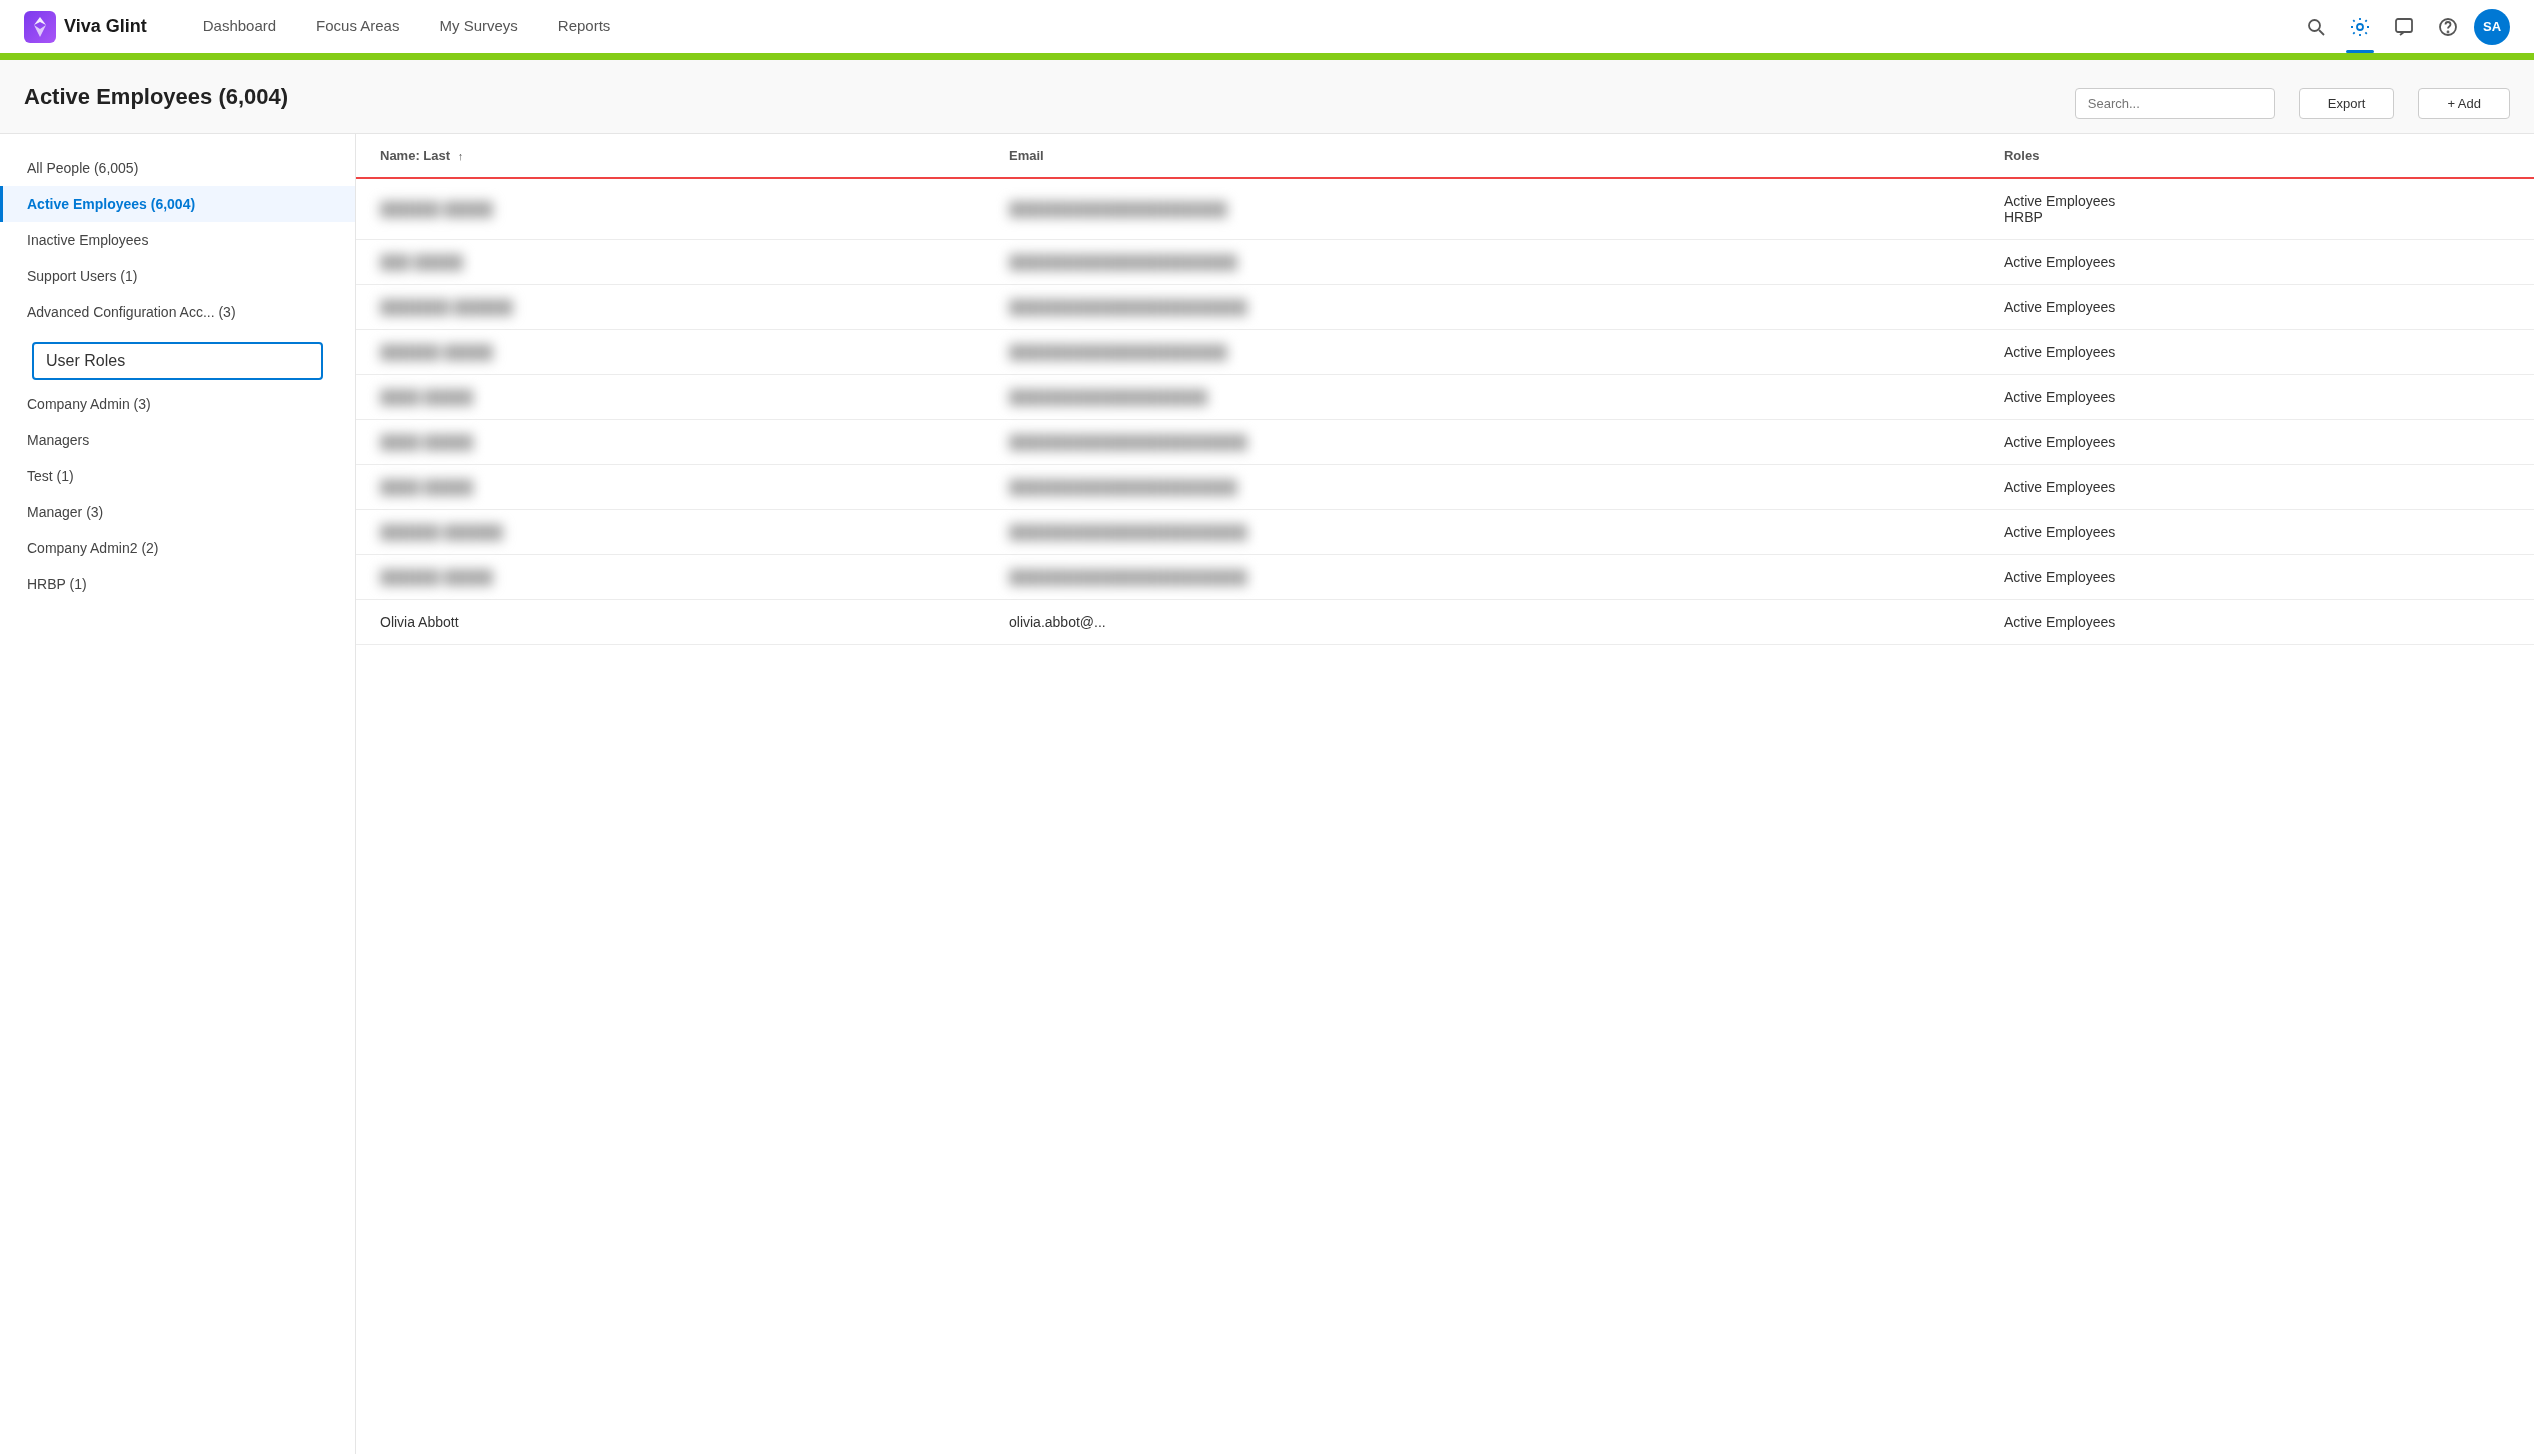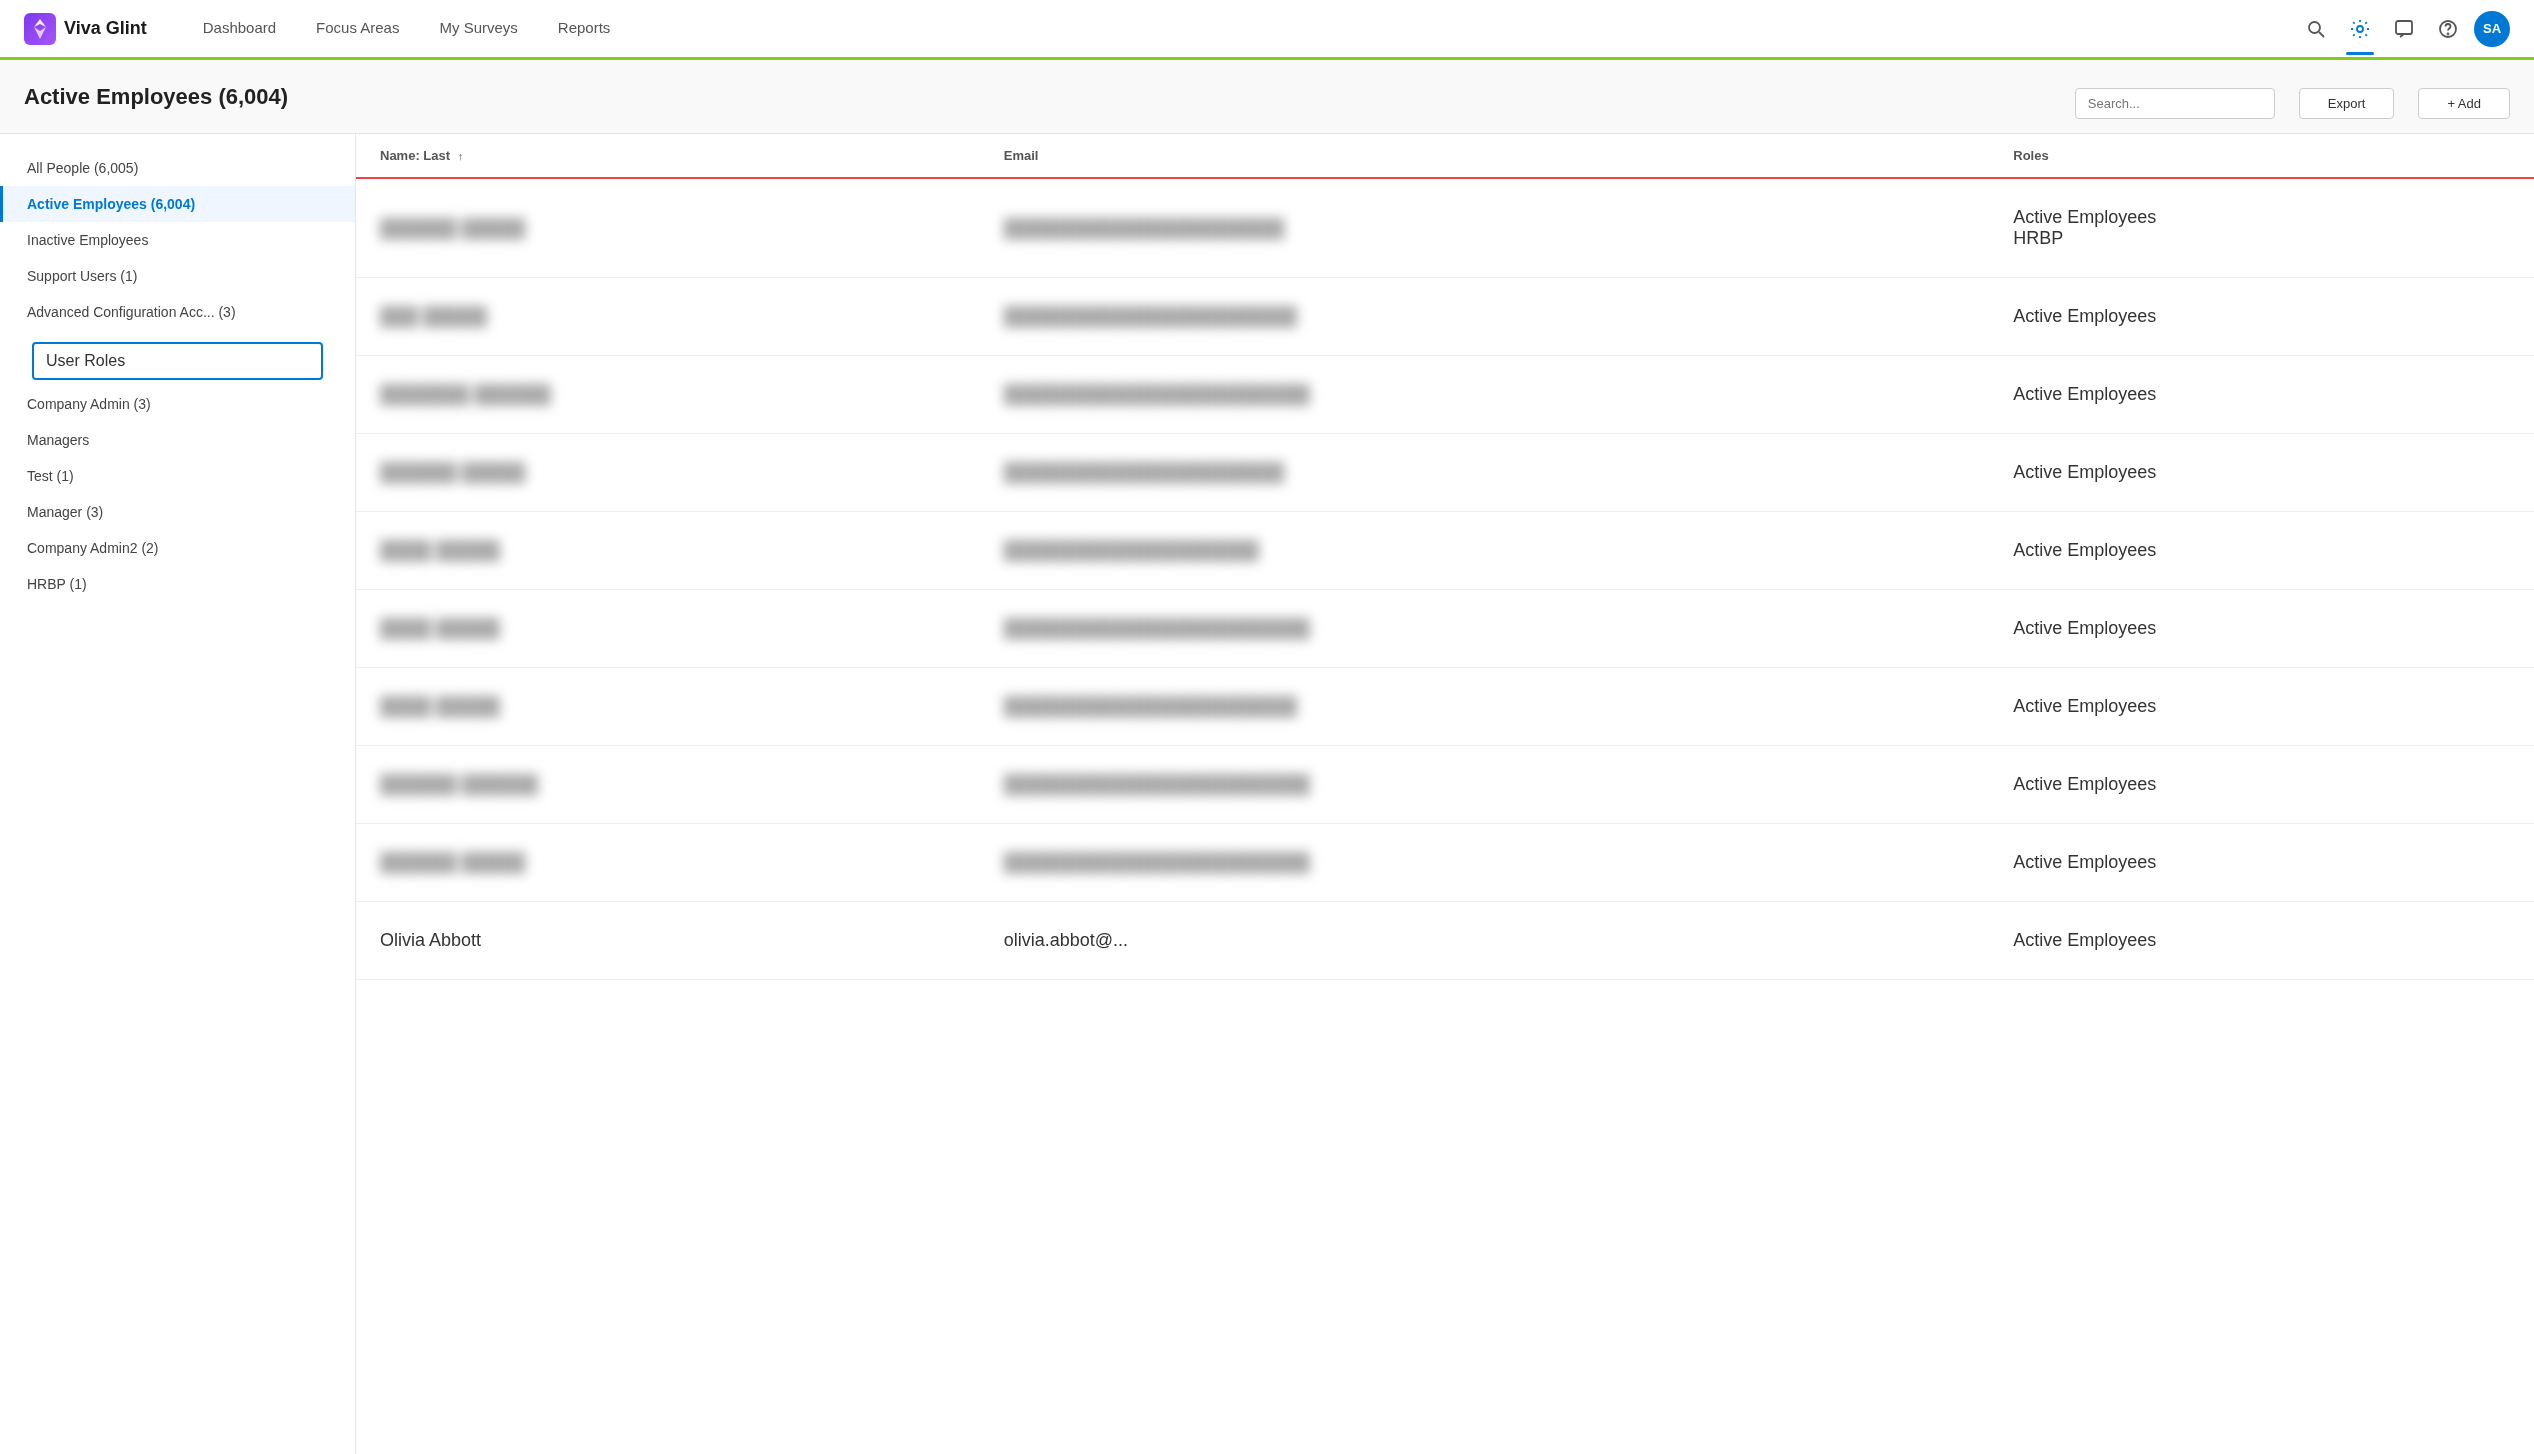--- a/index.html
+++ b/index.html
@@ -4,21 +4,21 @@
   <style>
     * { box-sizing: border-box; margin: 0; padding: 0; }
     body { font-family: 'Segoe UI', Arial, sans-serif; background: #fff; color: #333; font-size: 14px; }
 
     
     .topnav {
       display: flex;
       align-items: center;
       height: 60px;
       padding: 0 24px;
-      border-bottom: 3px solid #84cc16;
+      border-bottom: 7px solid #84cc16;
       background: #fff;
       position: sticky;
       top: 0;
       z-index: 100;
     }
     .topnav-logo {
       display: flex;
       align-items: center;
       gap: 8px;
       margin-right: 40px;
@@ -185,23 +185,23 @@
       background: #fff;
       cursor: pointer;
       user-select: none;
     }
     .th-sort-icon {
       display: inline-block;
       margin-left: 4px;
       font-size: 11px;
     }
     .data-table td {
-      padding: 28px 24px;
+      padding: 14px 24px;
       border-bottom: 1px solid #ececec;
-      font-size: 18px;
+      font-size: 14px;
       color: #333;
     }
     .blurred {
       filter: blur(6px);
       user-select: none;
       color: #aaa;
     }
     .roles-cell {
       color: #555;
       font-size: 13px;

